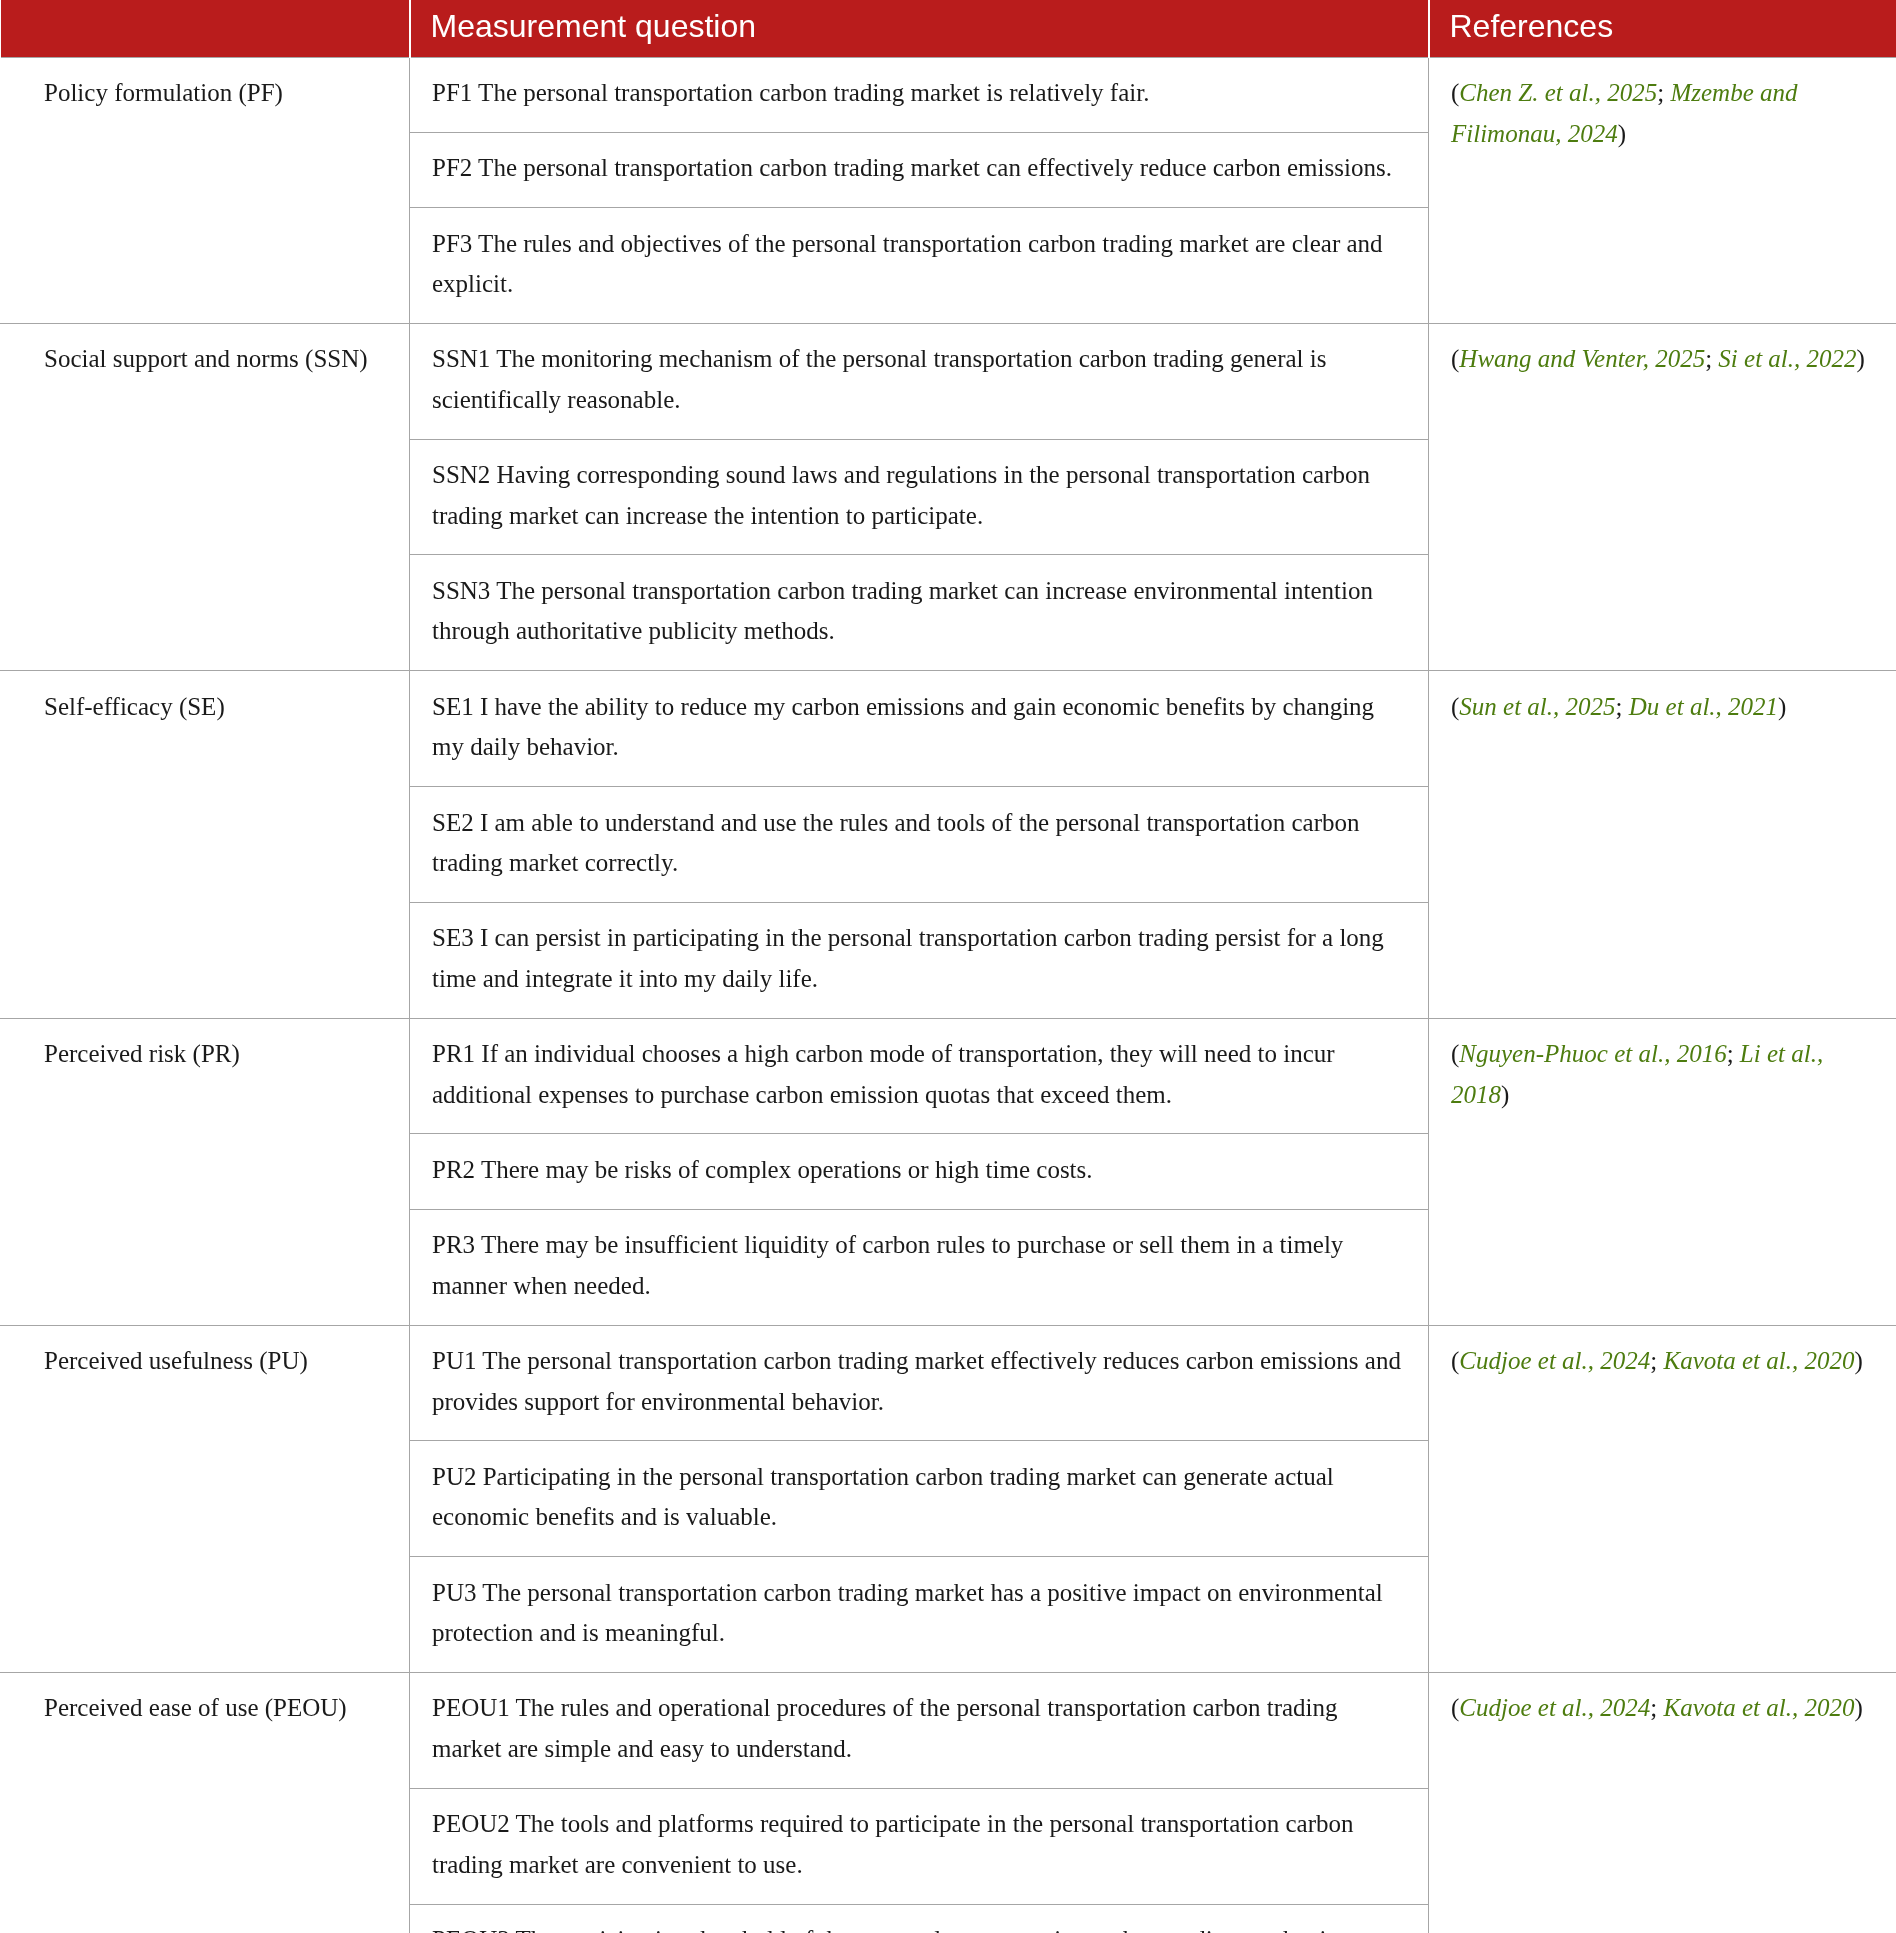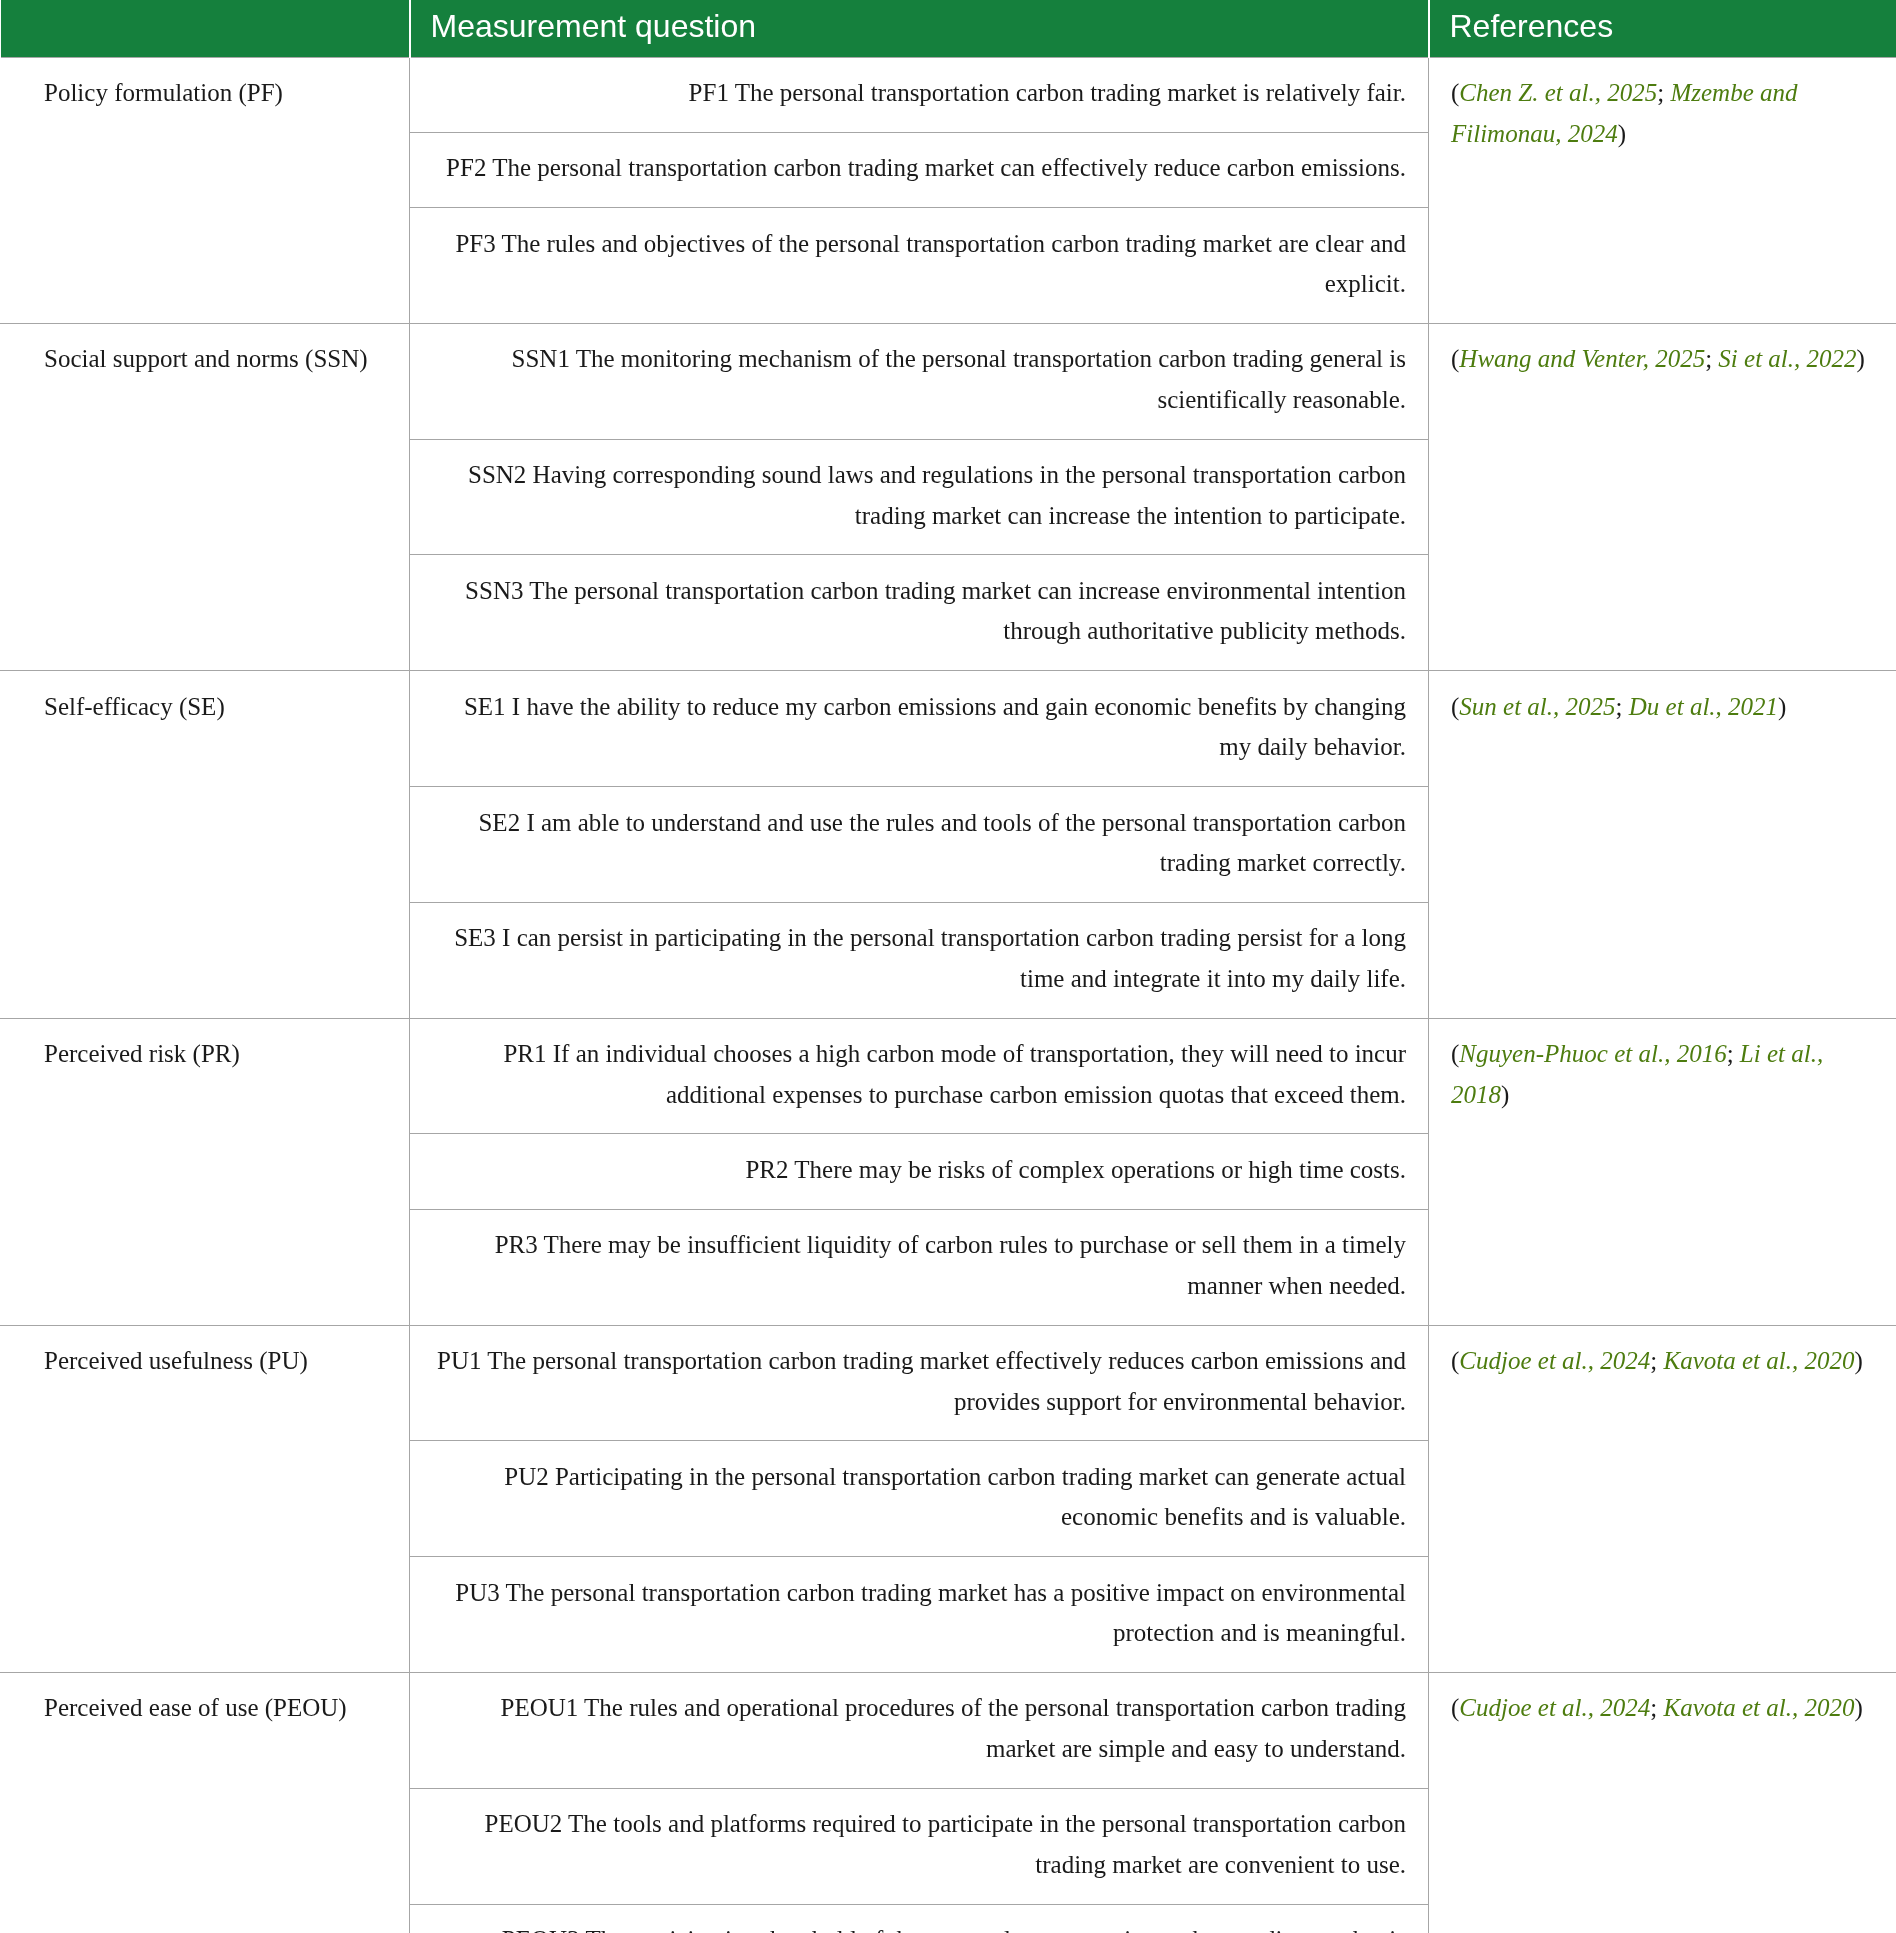--- a/index.html
+++ b/index.html
@@ -26,21 +26,21 @@
     table-layout: fixed;
     background: #ffffff;
   }
 
   
   col.col-construct   { width: 409px; }
   col.col-question    { width: 1019px; }
   col.col-references  { width: 469px; }
 
   thead th {
-    background: #15803d;
+    background: #b91c1c;
     color: #ffffff;
     font-family: "Liberation Sans", "DejaVu Sans", sans-serif;
     font-weight: 400;
     font-size: 32px;
     line-height: 1.15;
     text-align: left;
     padding: 7.3px 20px 11px 20px;
     height: 57px;
     box-sizing: border-box;
     vertical-align: middle;
@@ -82,21 +82,20 @@
     padding: 0;
     border-top: 1.8px solid #a6a6a6;
     border-bottom: 1.8px solid #a6a6a6;
     border-left: 1.8px solid #a6a6a6;
     border-right: 1.8px solid #a6a6a6;
   }
   .q-item {
     padding: 15.5px 22px 18.3px 22px;
     border-bottom: 1.8px solid #a6a6a6;
     box-sizing: border-box;
-    text-align: right;
   }
   .q-item:last-child {
     border-bottom: none;
   }
 
   .ref-link {
     color: #4d7c0f;
     font-style: italic;
   }
   .ref-punct {

